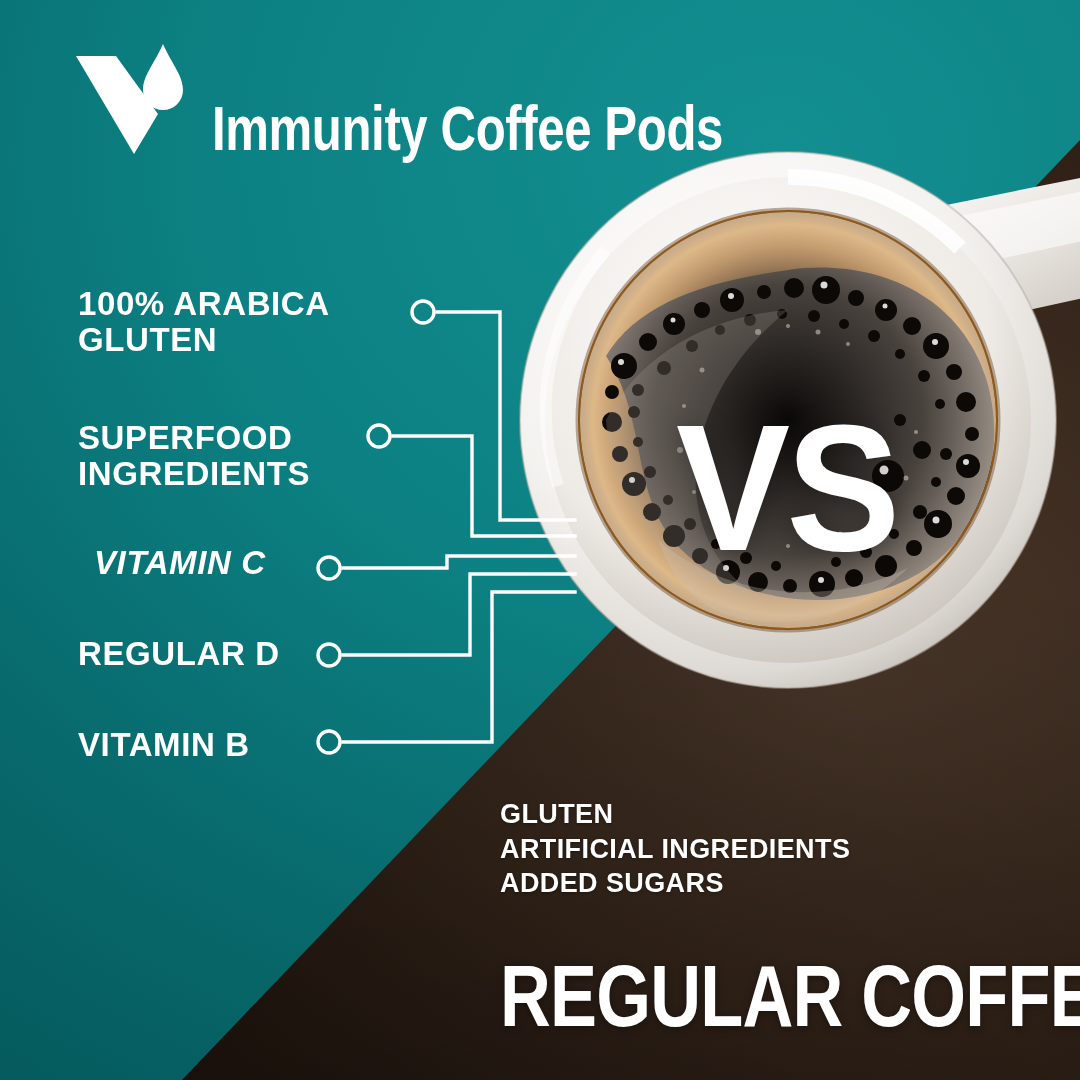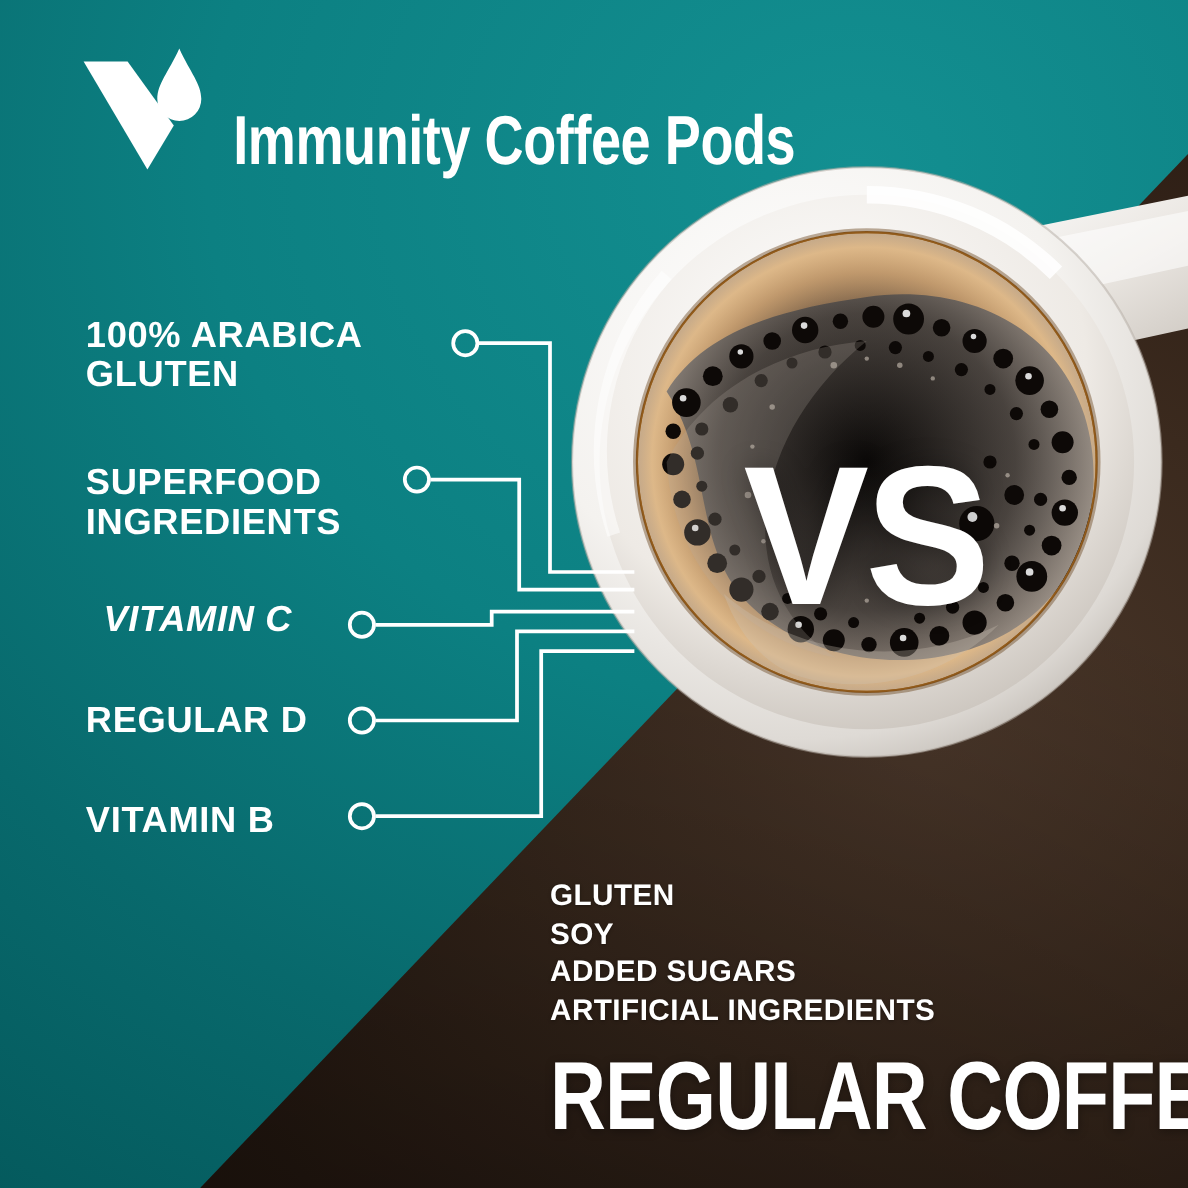--- a/index.html
+++ b/index.html
@@ -299,20 +299,19 @@
     <div class="benefit b3">
       <span class="ln">REGULAR D</span>
     </div>
     <div class="benefit b4">
       <span class="ln">VITAMIN B</span>
     </div>
   </div>
 
   <div class="negatives">
     <div class="neg-item">GLUTEN</div>
-    <div class="neg-item">SOY</div>
+    <div class="neg-item">ARTIFICIAL INGREDIENTS</div>
     <div class="neg-item">ADDED SUGARS</div>
-    <div class="neg-item">ARTIFICIAL INGREDIENTS</div>
   </div>
 
   <div class="regular">REGULAR COFFEE</div>
 
 </div>
 
 </body></html>

